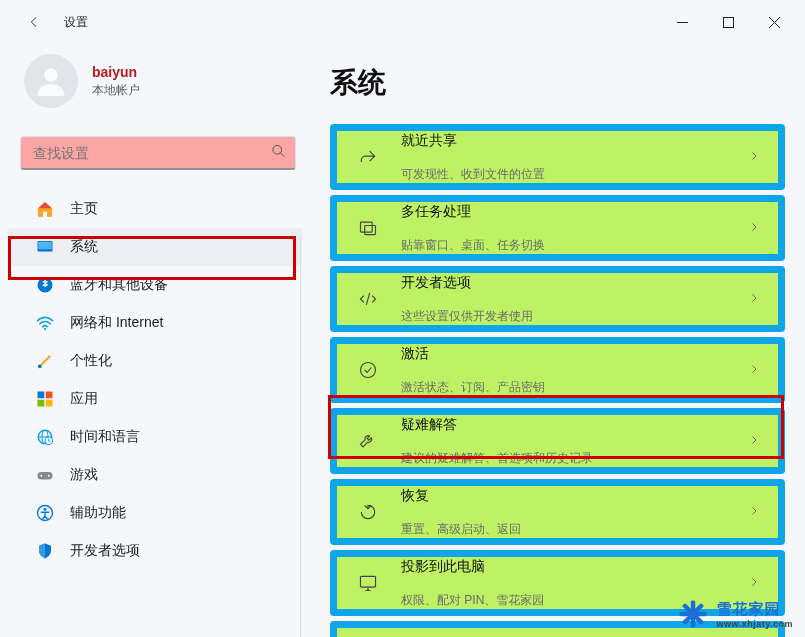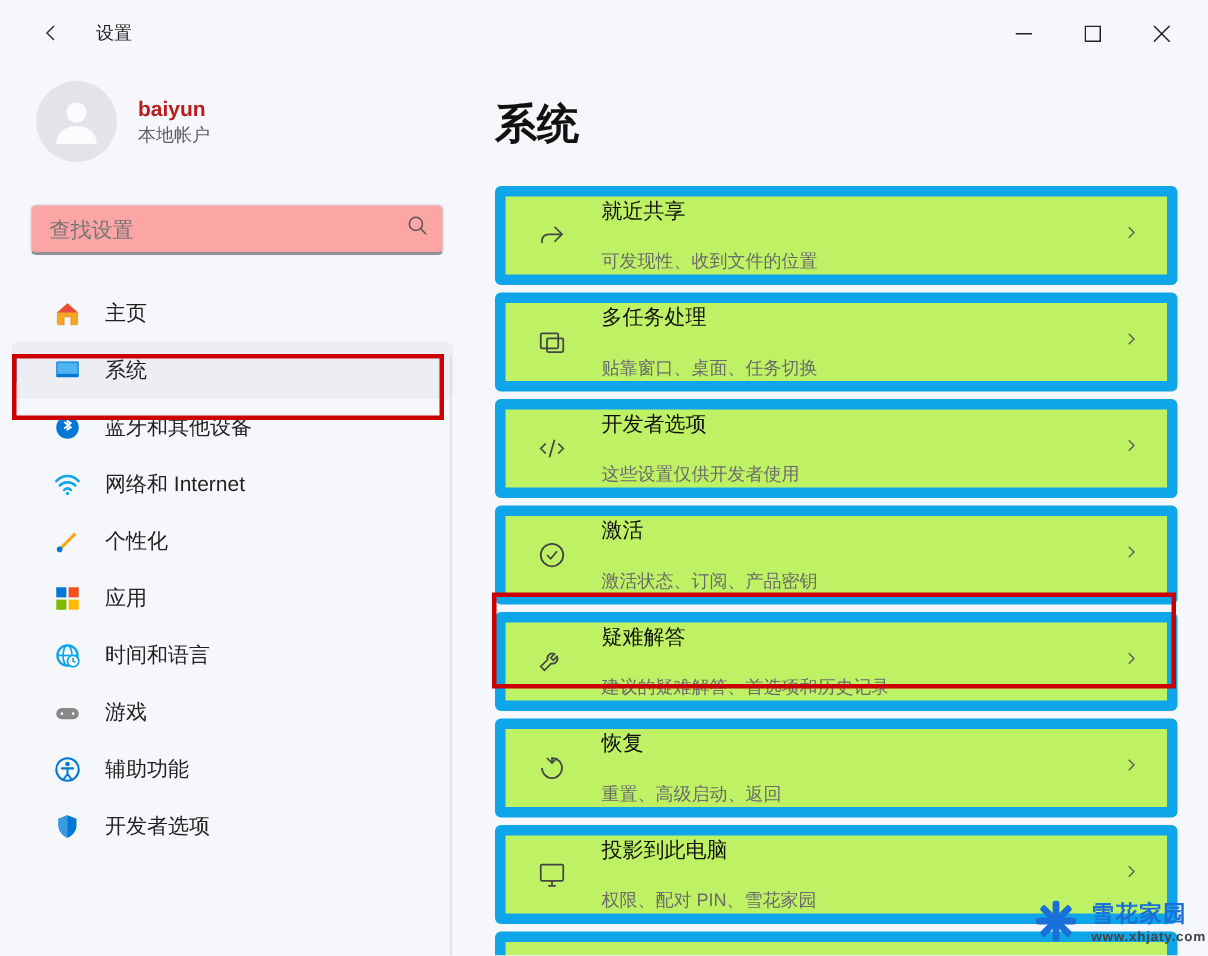--- a/index.html
+++ b/index.html
@@ -44,21 +44,21 @@
 .card-text { flex: 1; }
 .card-title { font-size: 14px; color: #111; margin-bottom: 2px; }
 .card-sub { font-size: 12px; color: #6b6b6b; margin-top: 16px; }
 .chevron svg { width: 12px; height: 12px; stroke: #5a5a5a; fill: none; stroke-width: 1.8; }
 
 .redbox-sidebar { position: absolute; left: 8px; top: 236px; width: 288px; height: 44px; border: 3px solid #cc0000; pointer-events: none; z-index: 10; }
 .redbox-card { position: absolute; left: 328px; top: 395px; width: 456px; height: 64px; border: 3px solid #cc0000; pointer-events: none; z-index: 10; }
 
 .scroll-line { position: absolute; left: 300px; top: 194px; bottom: 0; width: 1px; background: #dcdde1; }
 
-.watermark { position: absolute; right: 1px; bottom: 8px; display: flex; align-items: center; gap: 8px; font-size: 14px; font-weight: 600; z-index: 20; }
+.watermark { position: absolute; right: 12px; bottom: 8px; display: flex; align-items: center; gap: 8px; font-size: 14px; font-weight: 600; z-index: 20; }
 .watermark .logo { width: 30px; height: 30px; }
 .wm-line1 { font-size: 15px; color: #1a6fd8; font-weight: 700; letter-spacing: 1px; }
 .wm-line2 { font-size: 9px; color: #444; letter-spacing: 0.5px; }
 </style>
 </head>
 <body>
 
 <div class="titlebar">
   <div class="back-btn">
     <svg viewBox="0 0 24 24">

